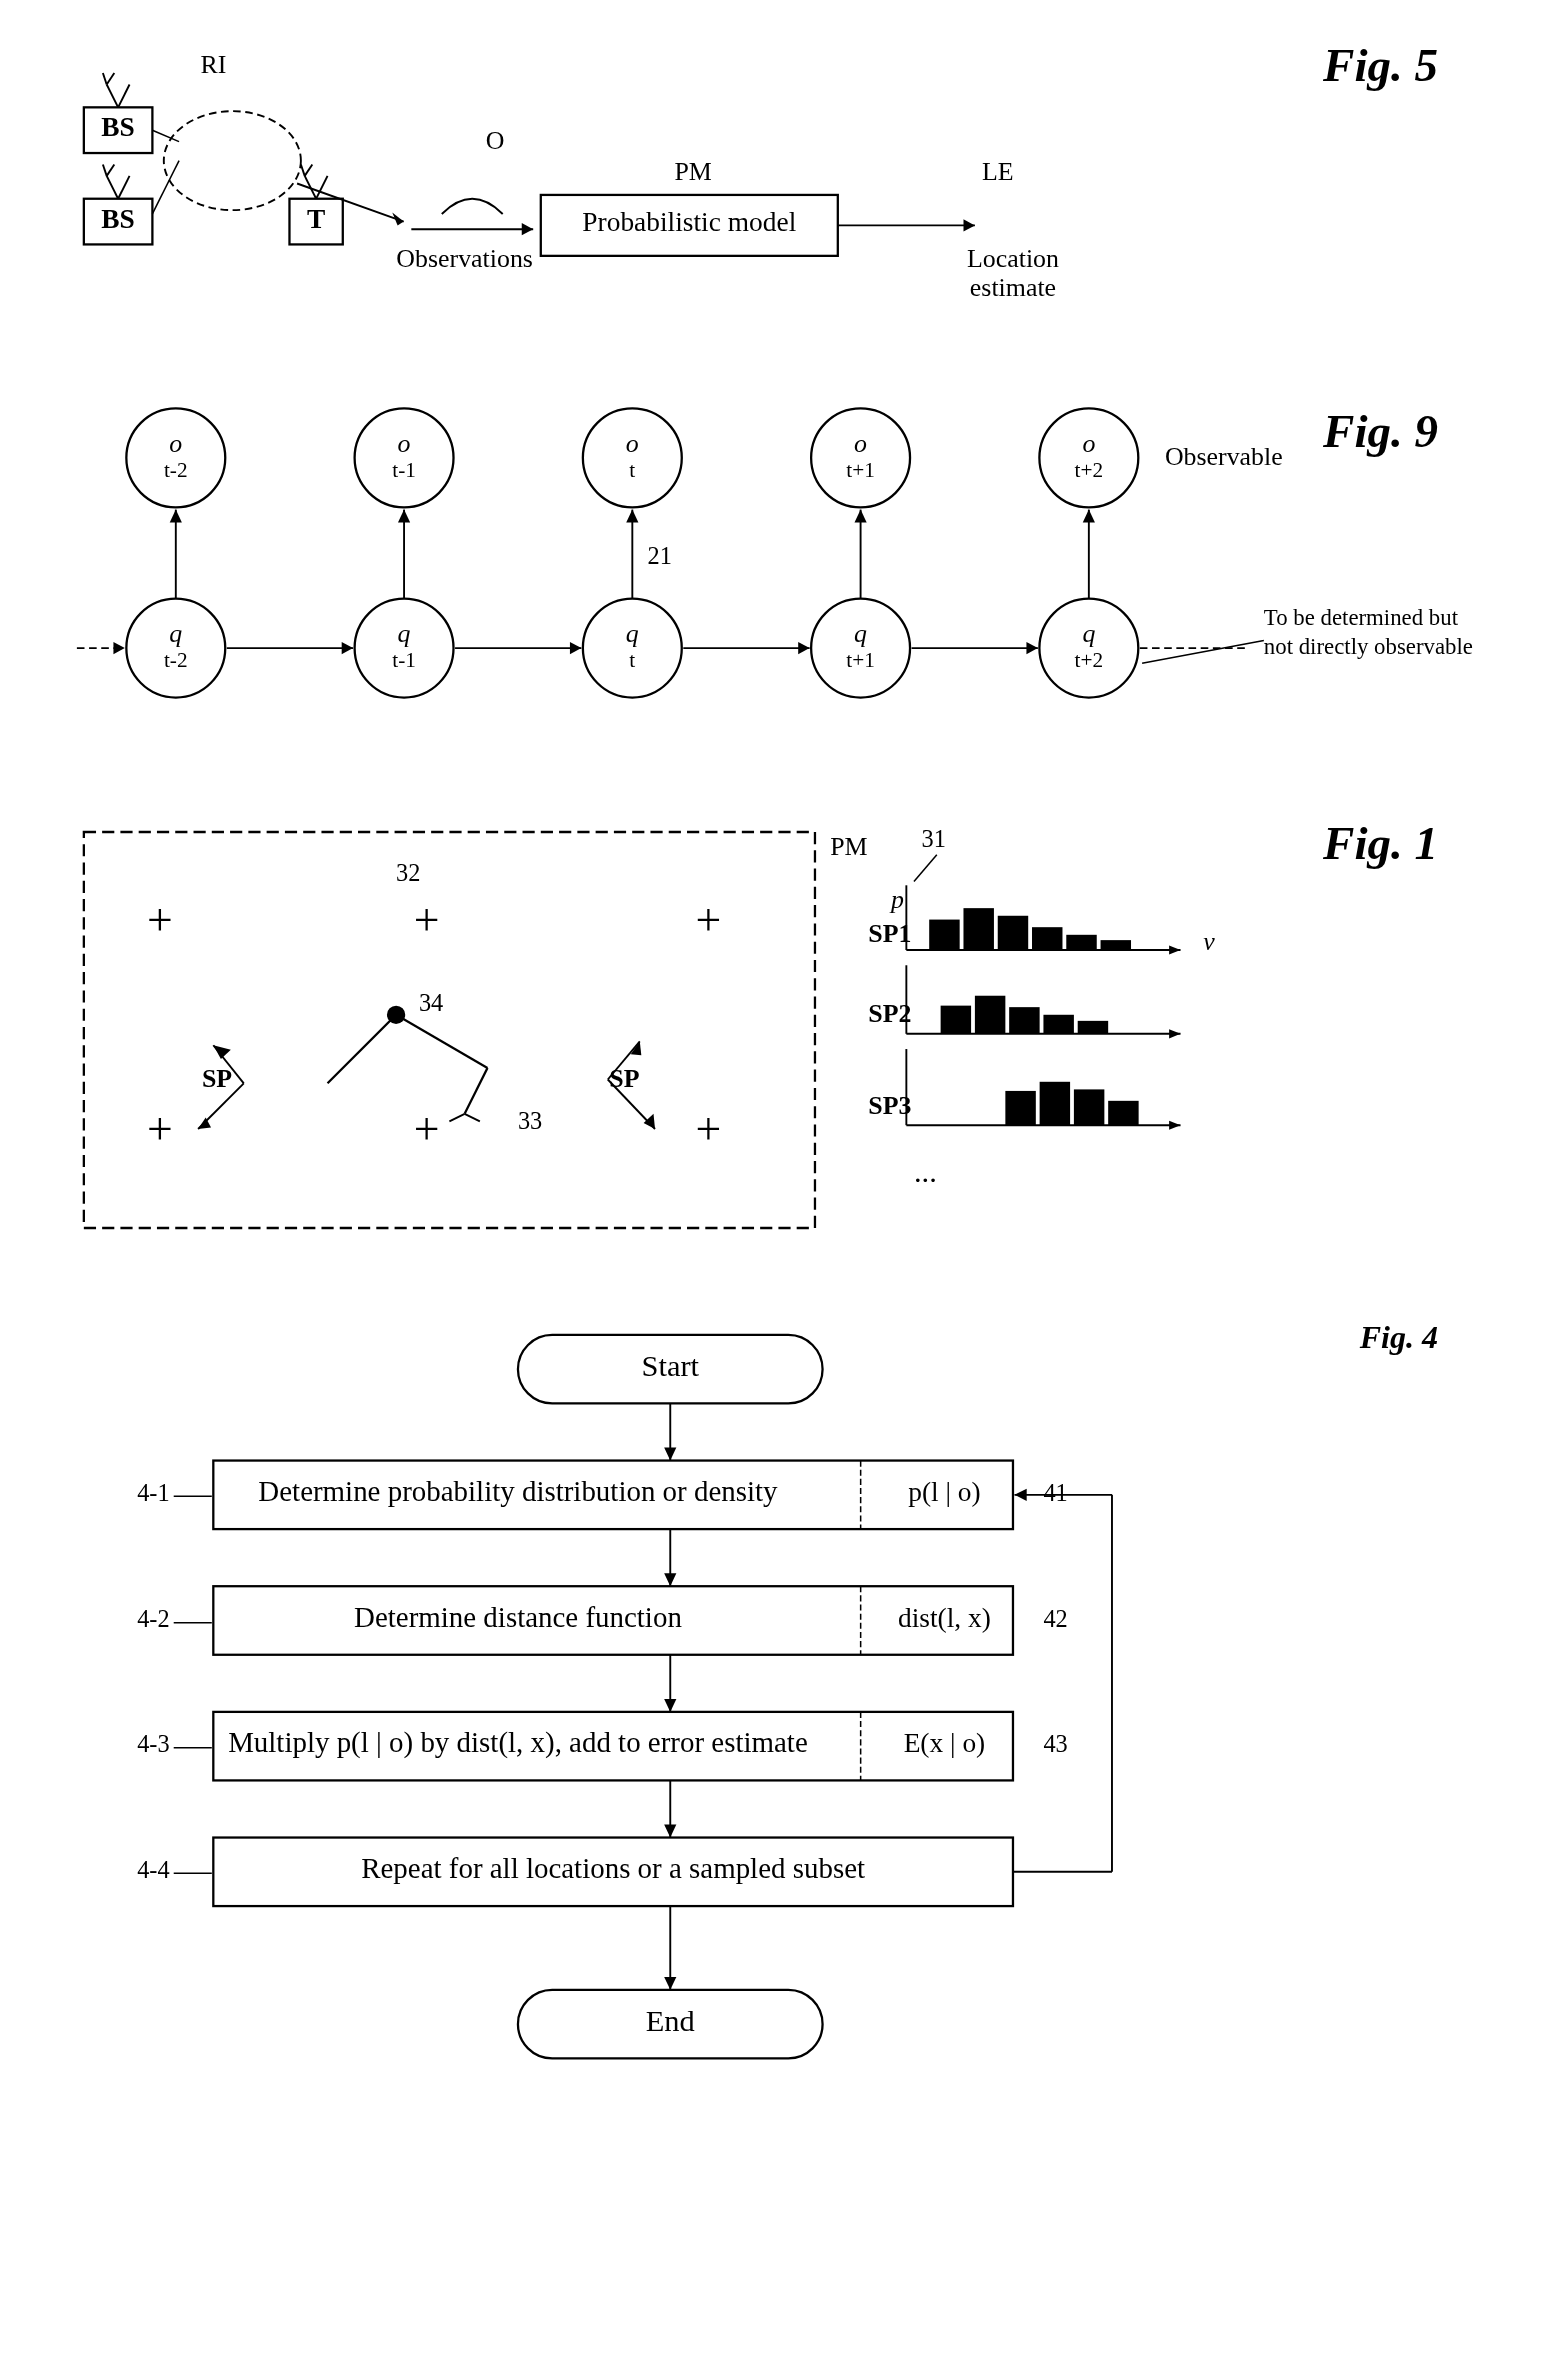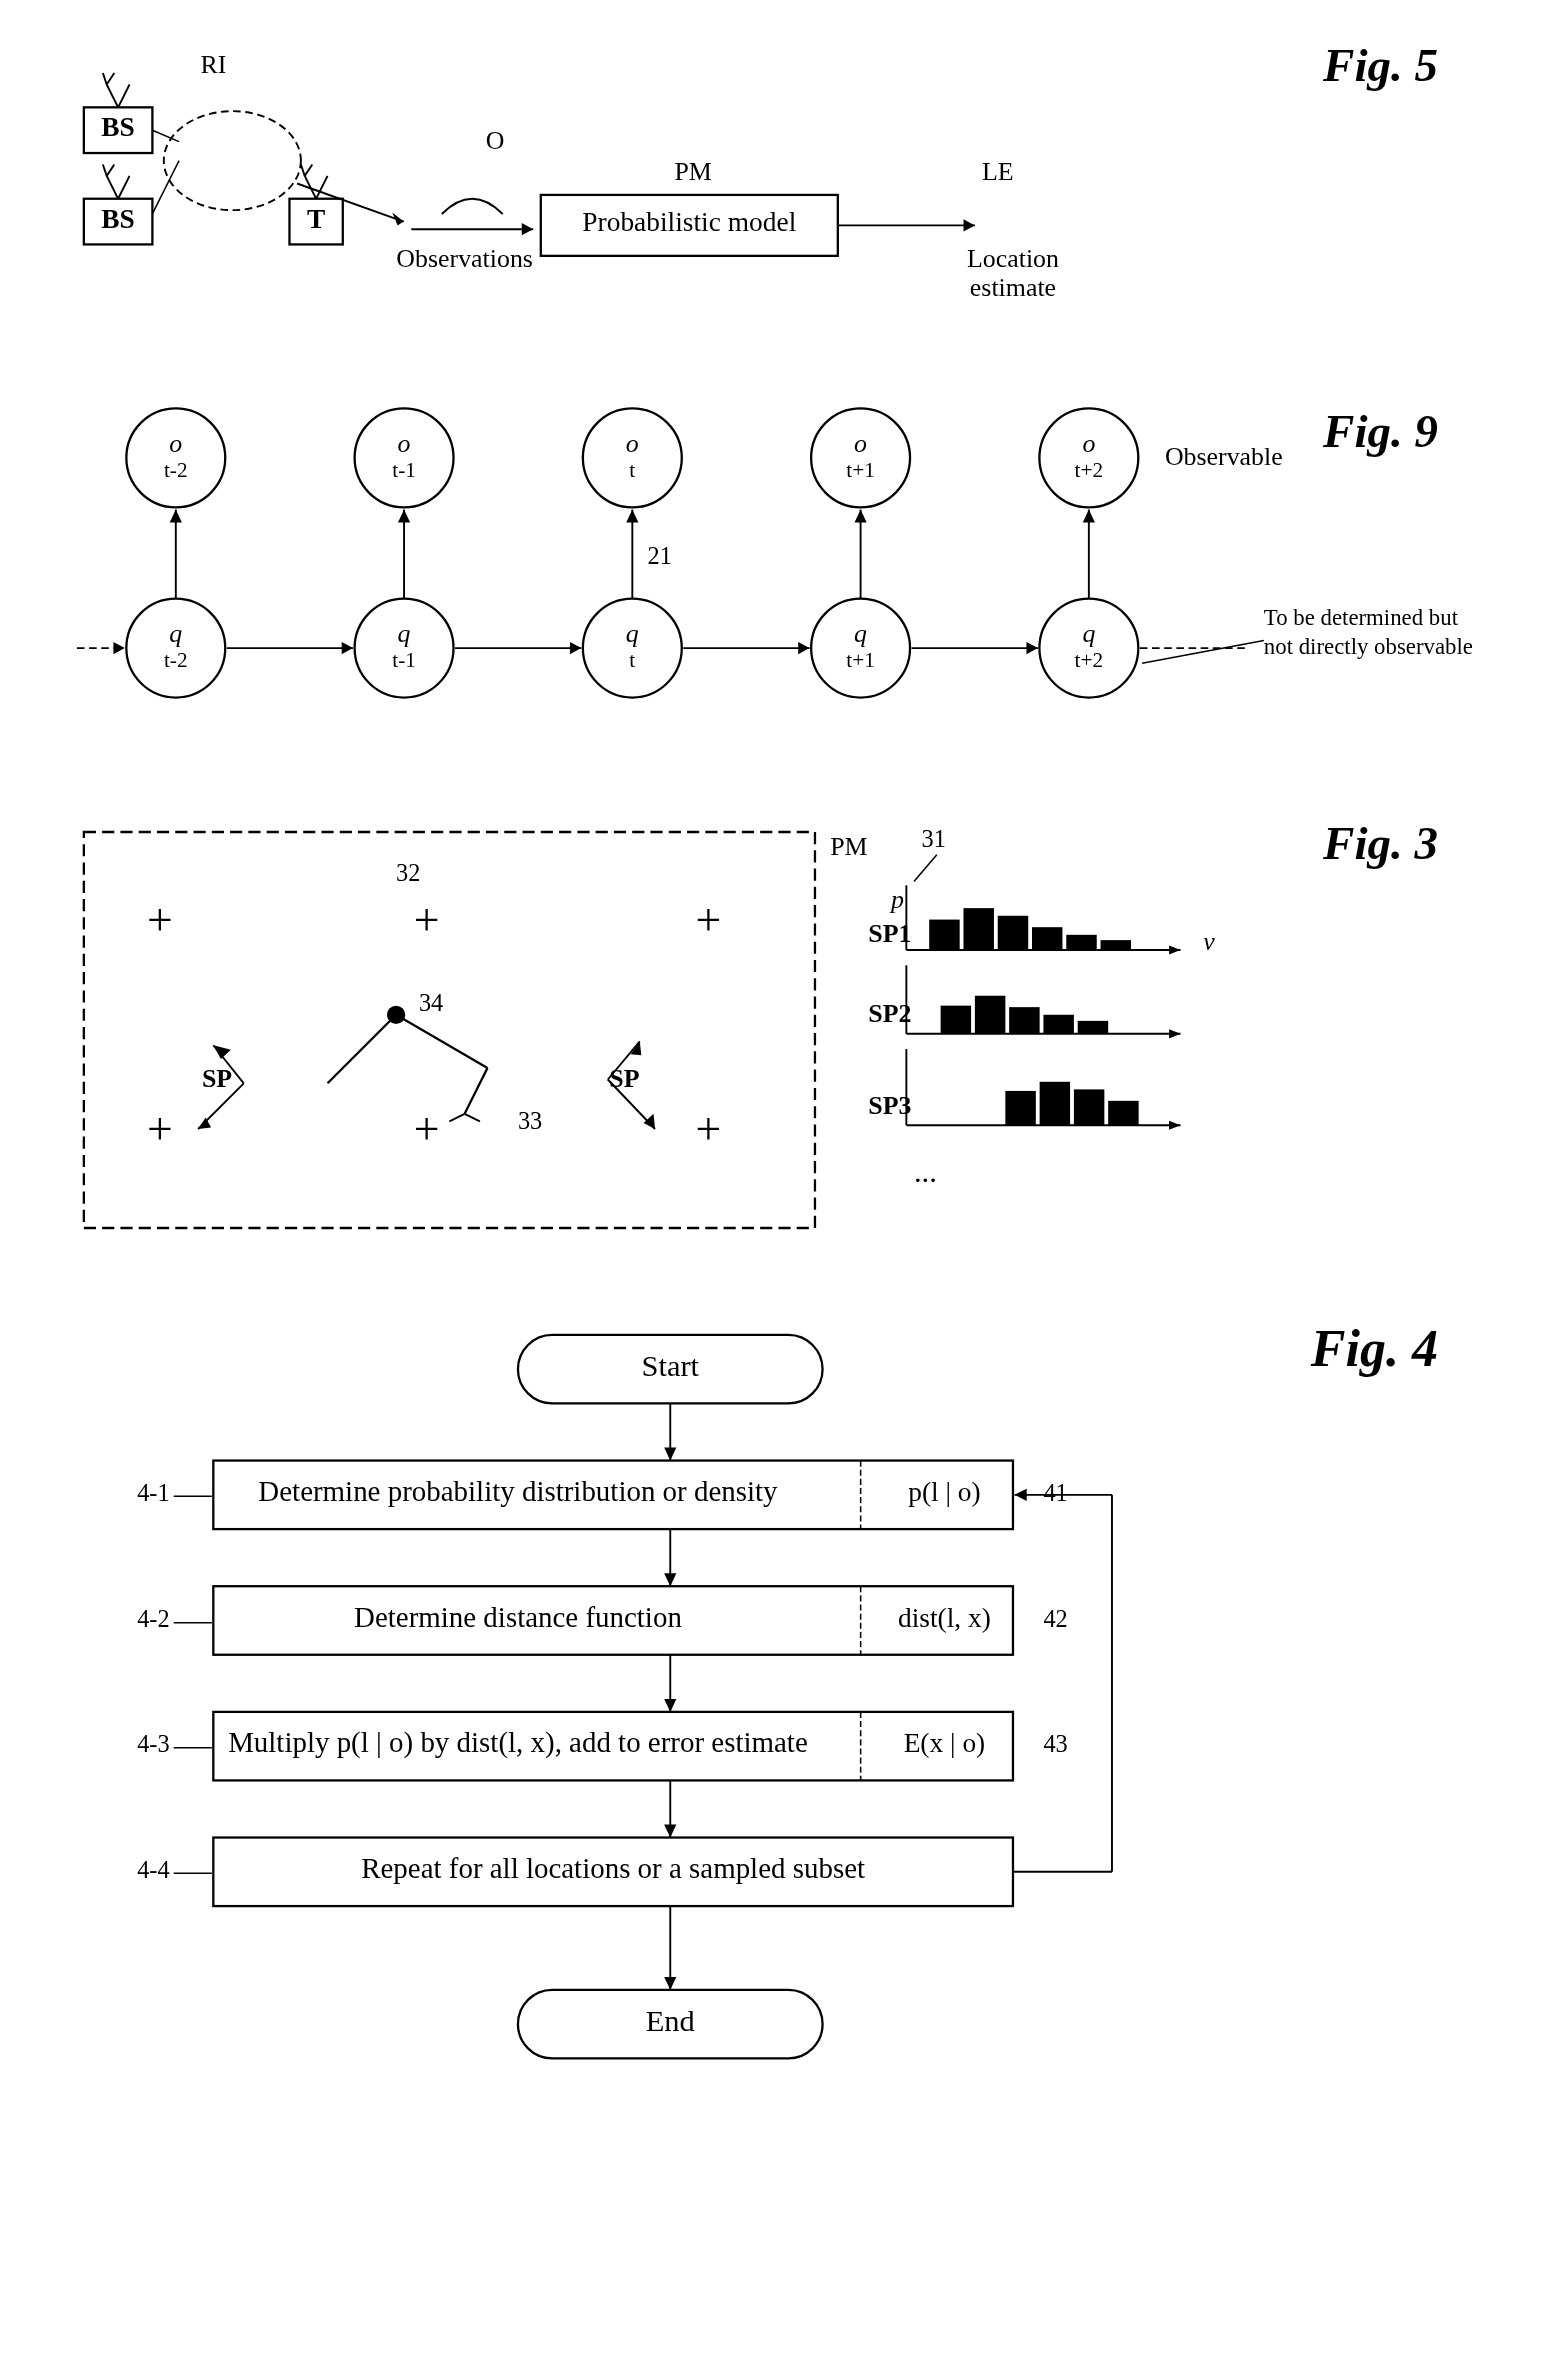--- a/index.html
+++ b/index.html
@@ -193,21 +193,21 @@
       <line x1="1417" y1="330" x2="1560" y2="330" stroke="black" stroke-width="2.5" stroke-dasharray="10,6"></line>
 
       <text x="1580" y="300" font-family="Times New Roman" font-size="30">To be determined but</text>
       <text x="1580" y="338" font-family="Times New Roman" font-size="30">not directly observable</text>
 
       <line x1="1580" y1="320" x2="1420" y2="350" stroke="black" stroke-width="2"></line>
     </svg>
   </div>
 
   <div class="section" style="height:457px; position:relative;">
-    <span class="fig-label fig3-label" style="position:absolute; top:7.6px; right:46px; font-size:47px; font-style:italic; font-weight:bold;">Fig. 3</span>
+    <span class="fig-label fig3-label" style="position:absolute; top:7.6px; right:46px; font-size:47px; font-style:italic; font-weight:bold;">Fig. 1</span>
     <svg width="1447" height="442" viewBox="0 0 1900 580">
 
       <rect x="30" y="30" width="960" height="520" fill="white" stroke="black" stroke-width="3" stroke-dasharray="16,8"></rect>
       <text x="1010" y="60" font-family="Times New Roman" font-size="34">PM</text>
 
       <text x="130" y="165" text-anchor="middle" font-family="Times New Roman" font-size="60">+</text>
       <text x="480" y="165" text-anchor="middle" font-family="Times New Roman" font-size="60">+</text>
       <text x="850" y="165" text-anchor="middle" font-family="Times New Roman" font-size="60">+</text>
       <text x="130" y="440" text-anchor="middle" font-family="Times New Roman" font-size="60">+</text>
       <text x="480" y="440" text-anchor="middle" font-family="Times New Roman" font-size="60">+</text>
@@ -279,21 +279,21 @@
       <rect x="1240" y="370" width="40" height="45" fill="black"></rect>
       <rect x="1285" y="358" width="40" height="57" fill="black"></rect>
       <rect x="1330" y="368" width="40" height="47" fill="black"></rect>
       <rect x="1375" y="383" width="40" height="32" fill="black"></rect>
 
       <text x="1120" y="490" font-family="Times New Roman" font-size="40">...</text>
     </svg>
   </div>
 
   <div class="section" style="height:1028px; position:relative;">
-    <span class="fig-label fig4-label" style="position:absolute; top:7.6px; right:46px; font-size:52px; font-style:italic; font-weight:bold;">Fig. 4</span>
+    <span class="fig-label fig4-label" style="position:absolute; top:7.6px; right:46px; font-size:32px; font-style:italic; font-weight:bold;">Fig. 4</span>
     <svg width="1447" height="1013" viewBox="0 0 1900 1330">
 
       <rect x="600" y="30" width="400" height="90" rx="45" ry="45" fill="white" stroke="black" stroke-width="3"></rect>
       <text x="800" y="84" text-anchor="middle" font-family="Times New Roman" font-size="40">Start</text>
 
       <line x1="800" y1="120" x2="800" y2="195" stroke="black" stroke-width="2.5"></line>
       <polygon points="800,195 792,178 808,178" fill="black"></polygon>
 
       <rect x="200" y="195" width="1050" height="90" fill="white" stroke="black" stroke-width="3"></rect>
       <line x1="1050" y1="195" x2="1050" y2="285" stroke="black" stroke-width="2" stroke-dasharray="8,4"></line>

